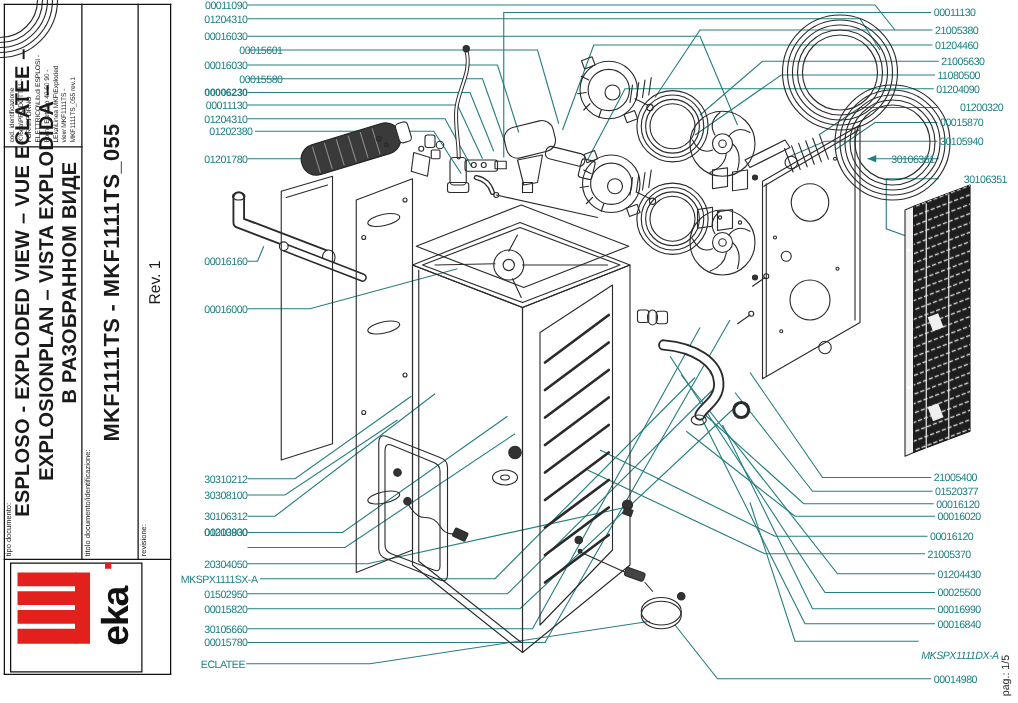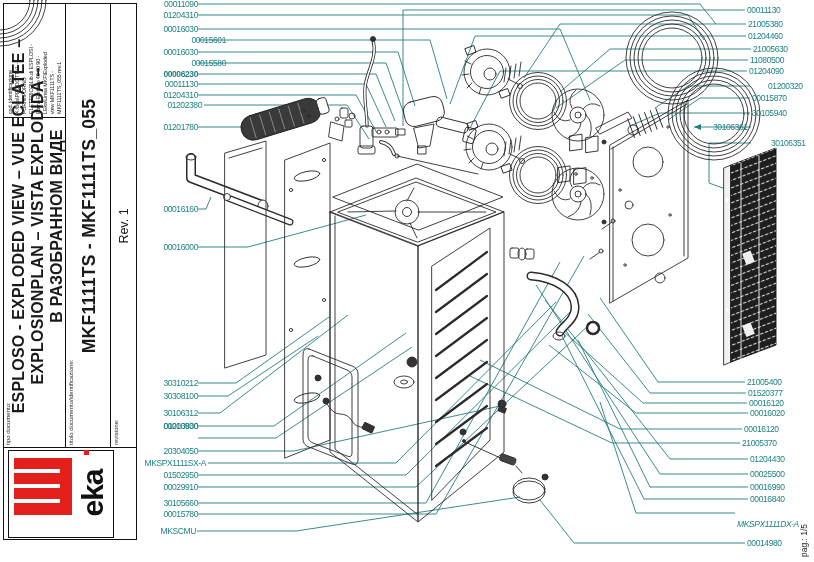--- a/index.html
+++ b/index.html
@@ -342,24 +342,24 @@
     <div class="part-label" style="top: 203.5px; right: 616px;">00016160</div>
     <div class="part-label" style="top: 241.5px; right: 616px;">00016000</div>
     <div class="part-label" style="top: 377.5px; right: 616px;">30310212</div>
     <div class="part-label" style="top: 390.5px; right: 616px;">30308100</div>
     <div class="part-label" style="top: 407.5px; right: 616px;">30106312</div>
     <div class="part-label" style="top: 420.5px; right: 616px;">00013900</div>
     <div class="part-label" style="top: 421px; right: 616px;">01200830</div>
     <div class="part-label" style="top: 445.5px; right: 616px;">20304050</div>
     <div class="part-label" style="top: 457.5px; right: 608px;">MKSPX1111SX-A</div>
     <div class="part-label" style="top: 469.5px; right: 616px; margin-left: 47px;">01502950</div>
-    <div class="part-label" style="top: 481.5px; right: 616px;">00029910</div>
+    <div class="part-label" style="top: 481.5px; right: 616px;">00015820</div>
     <div class="part-label" style="top: 497.5px; right: 616px;">30105660</div>
     <div class="part-label" style="top: 508.5px; right: 616px;">00015780</div>
-    <div class="part-label" style="top: 525.5px; right: 618px;">MKSCMU</div>
+    <div class="part-label" style="top: 525.5px; right: 618px;">ECLATEE</div>
     <div class="part-label" style="top: 4.5px; left: 747px;">00011130</div>
     <div class="part-label" style="top: 18.5px; left: 748px;">21005380</div>
     <div class="part-label" style="top: 30.5px; left: 748px;">01204460</div>
     <div class="part-label" style="top: 43.5px; left: 753px;">21005630</div>
     <div class="part-label" style="top: 54.5px; left: 750px;">11080500</div>
     <div class="part-label" style="top: 65.5px; left: 749px;">01204090</div>
     <div class="part-label" style="top: 80.5px; left: 768px; text-align: center;">01200320</div>
     <div class="part-label" style="top: 92.5px; left: 752px;">00015870</div>
     <div class="part-label" style="top: 107.5px; left: 752px;">30105940</div>
     <div class="part-label" style="top: 121.5px; left: 713px;">30106361</div>

